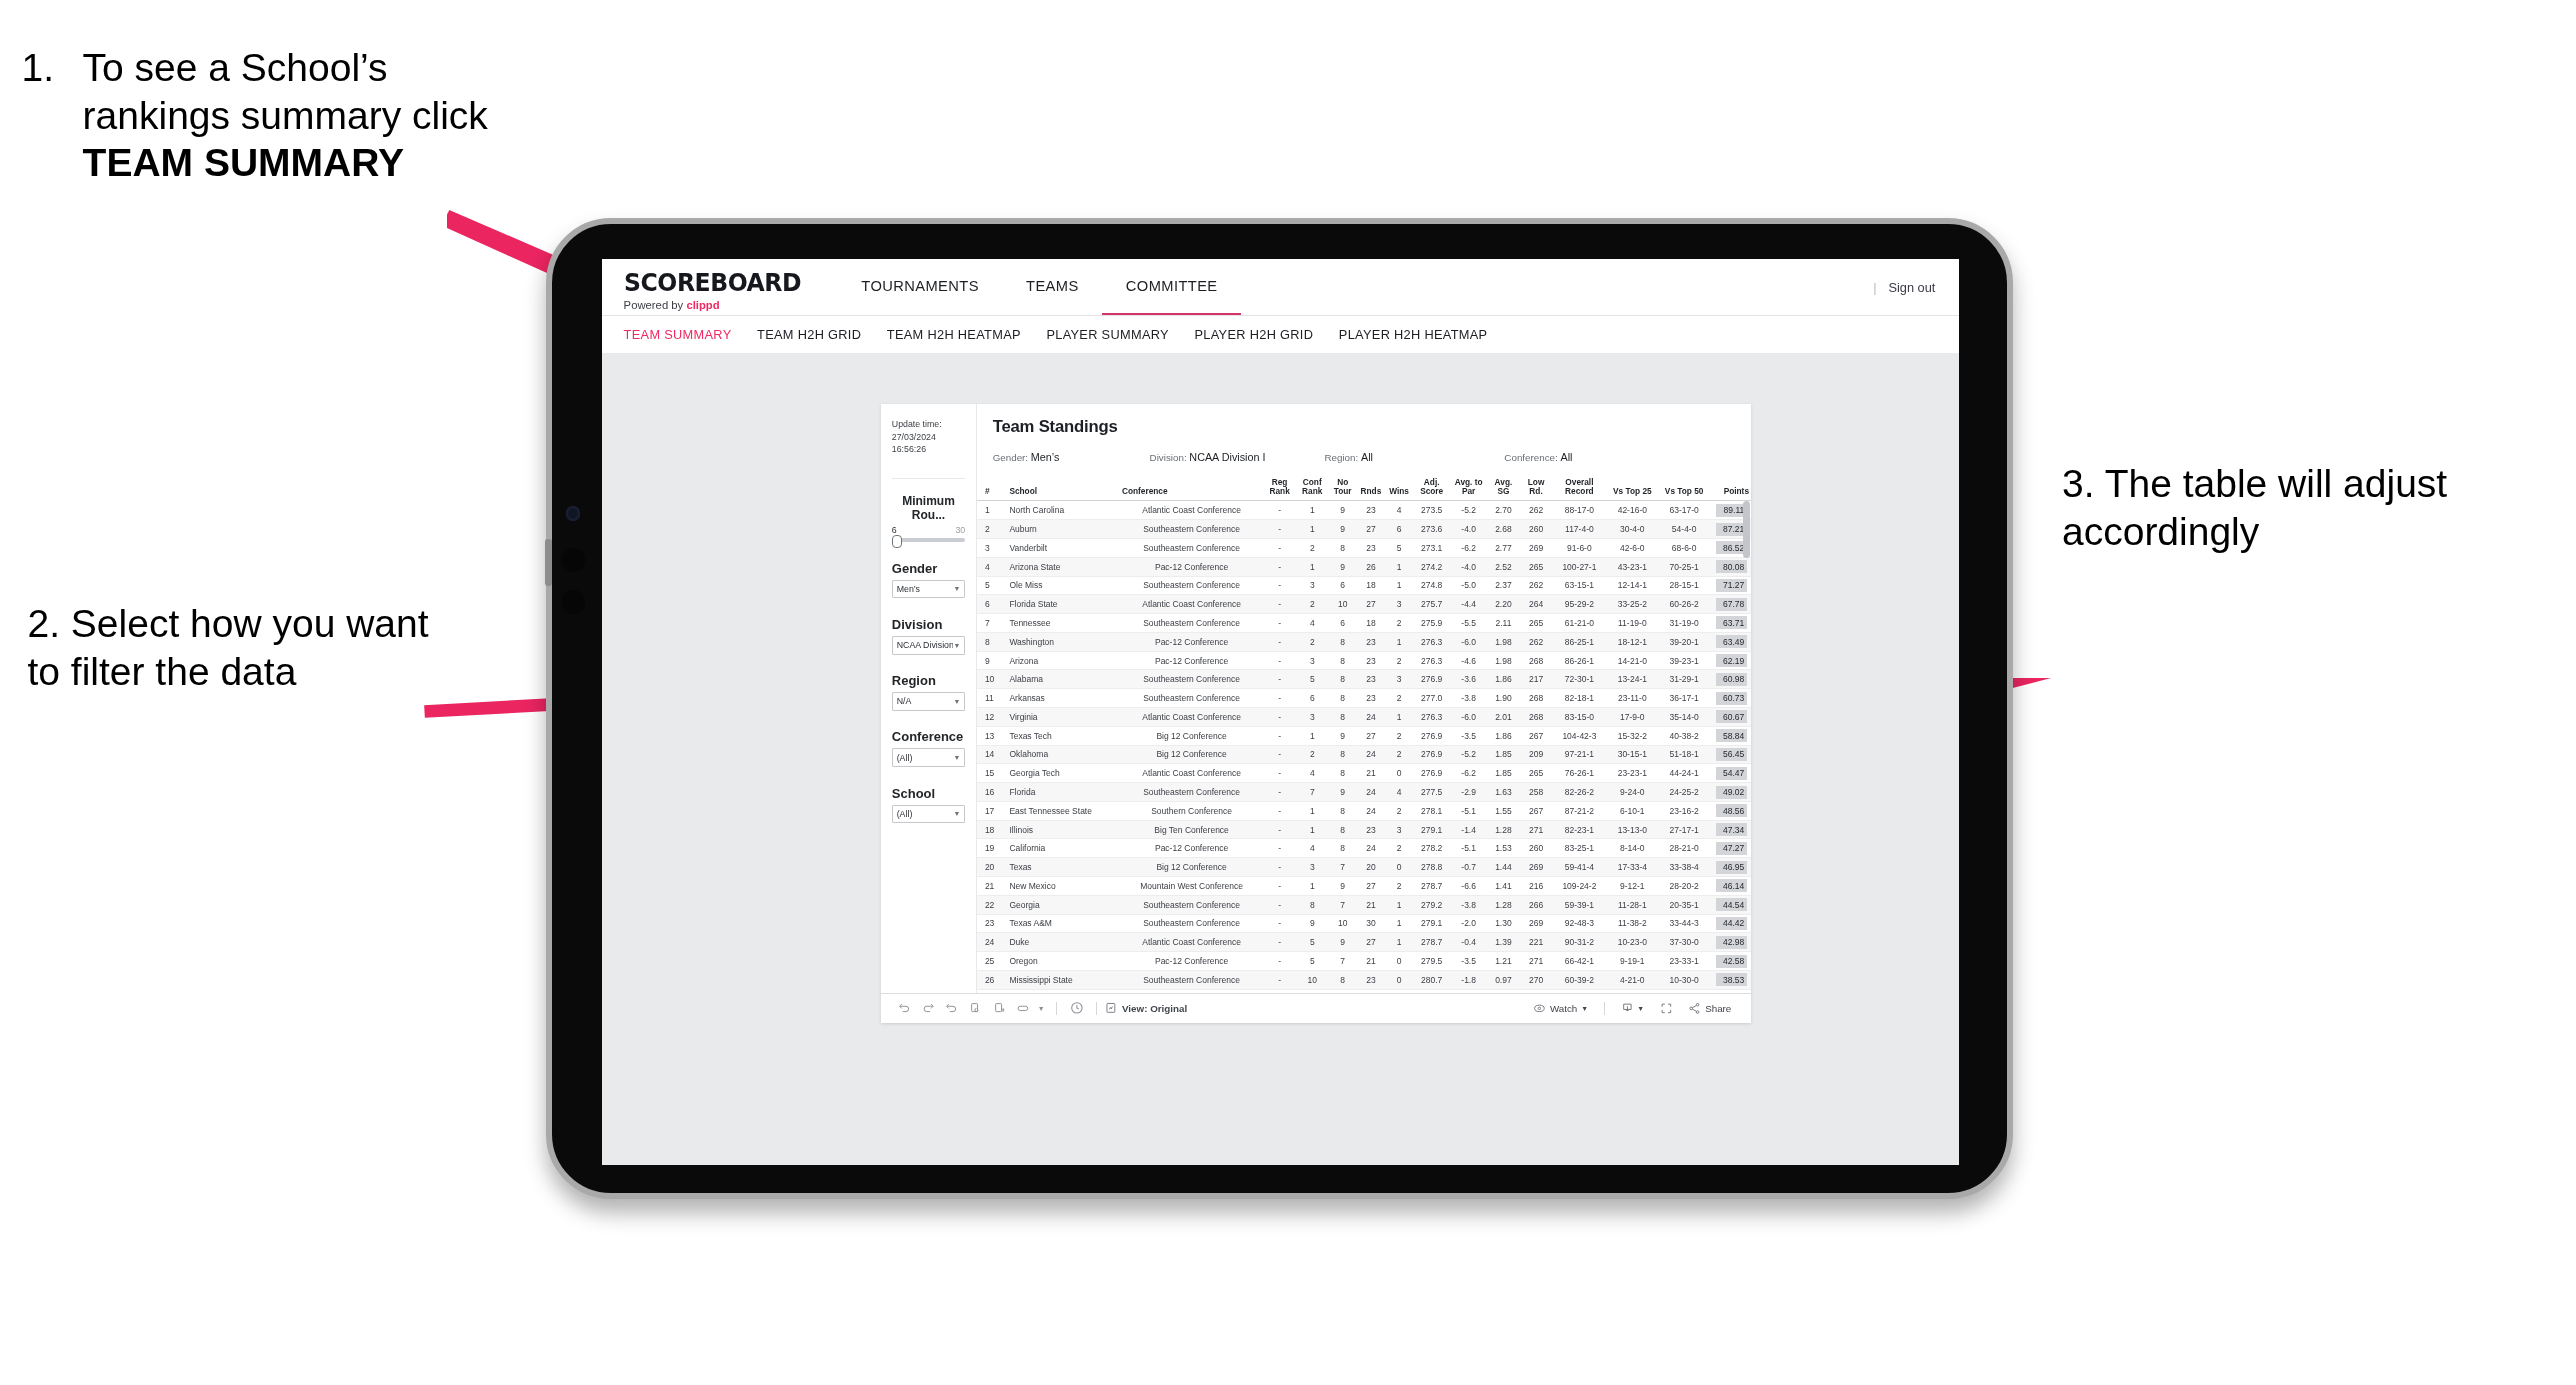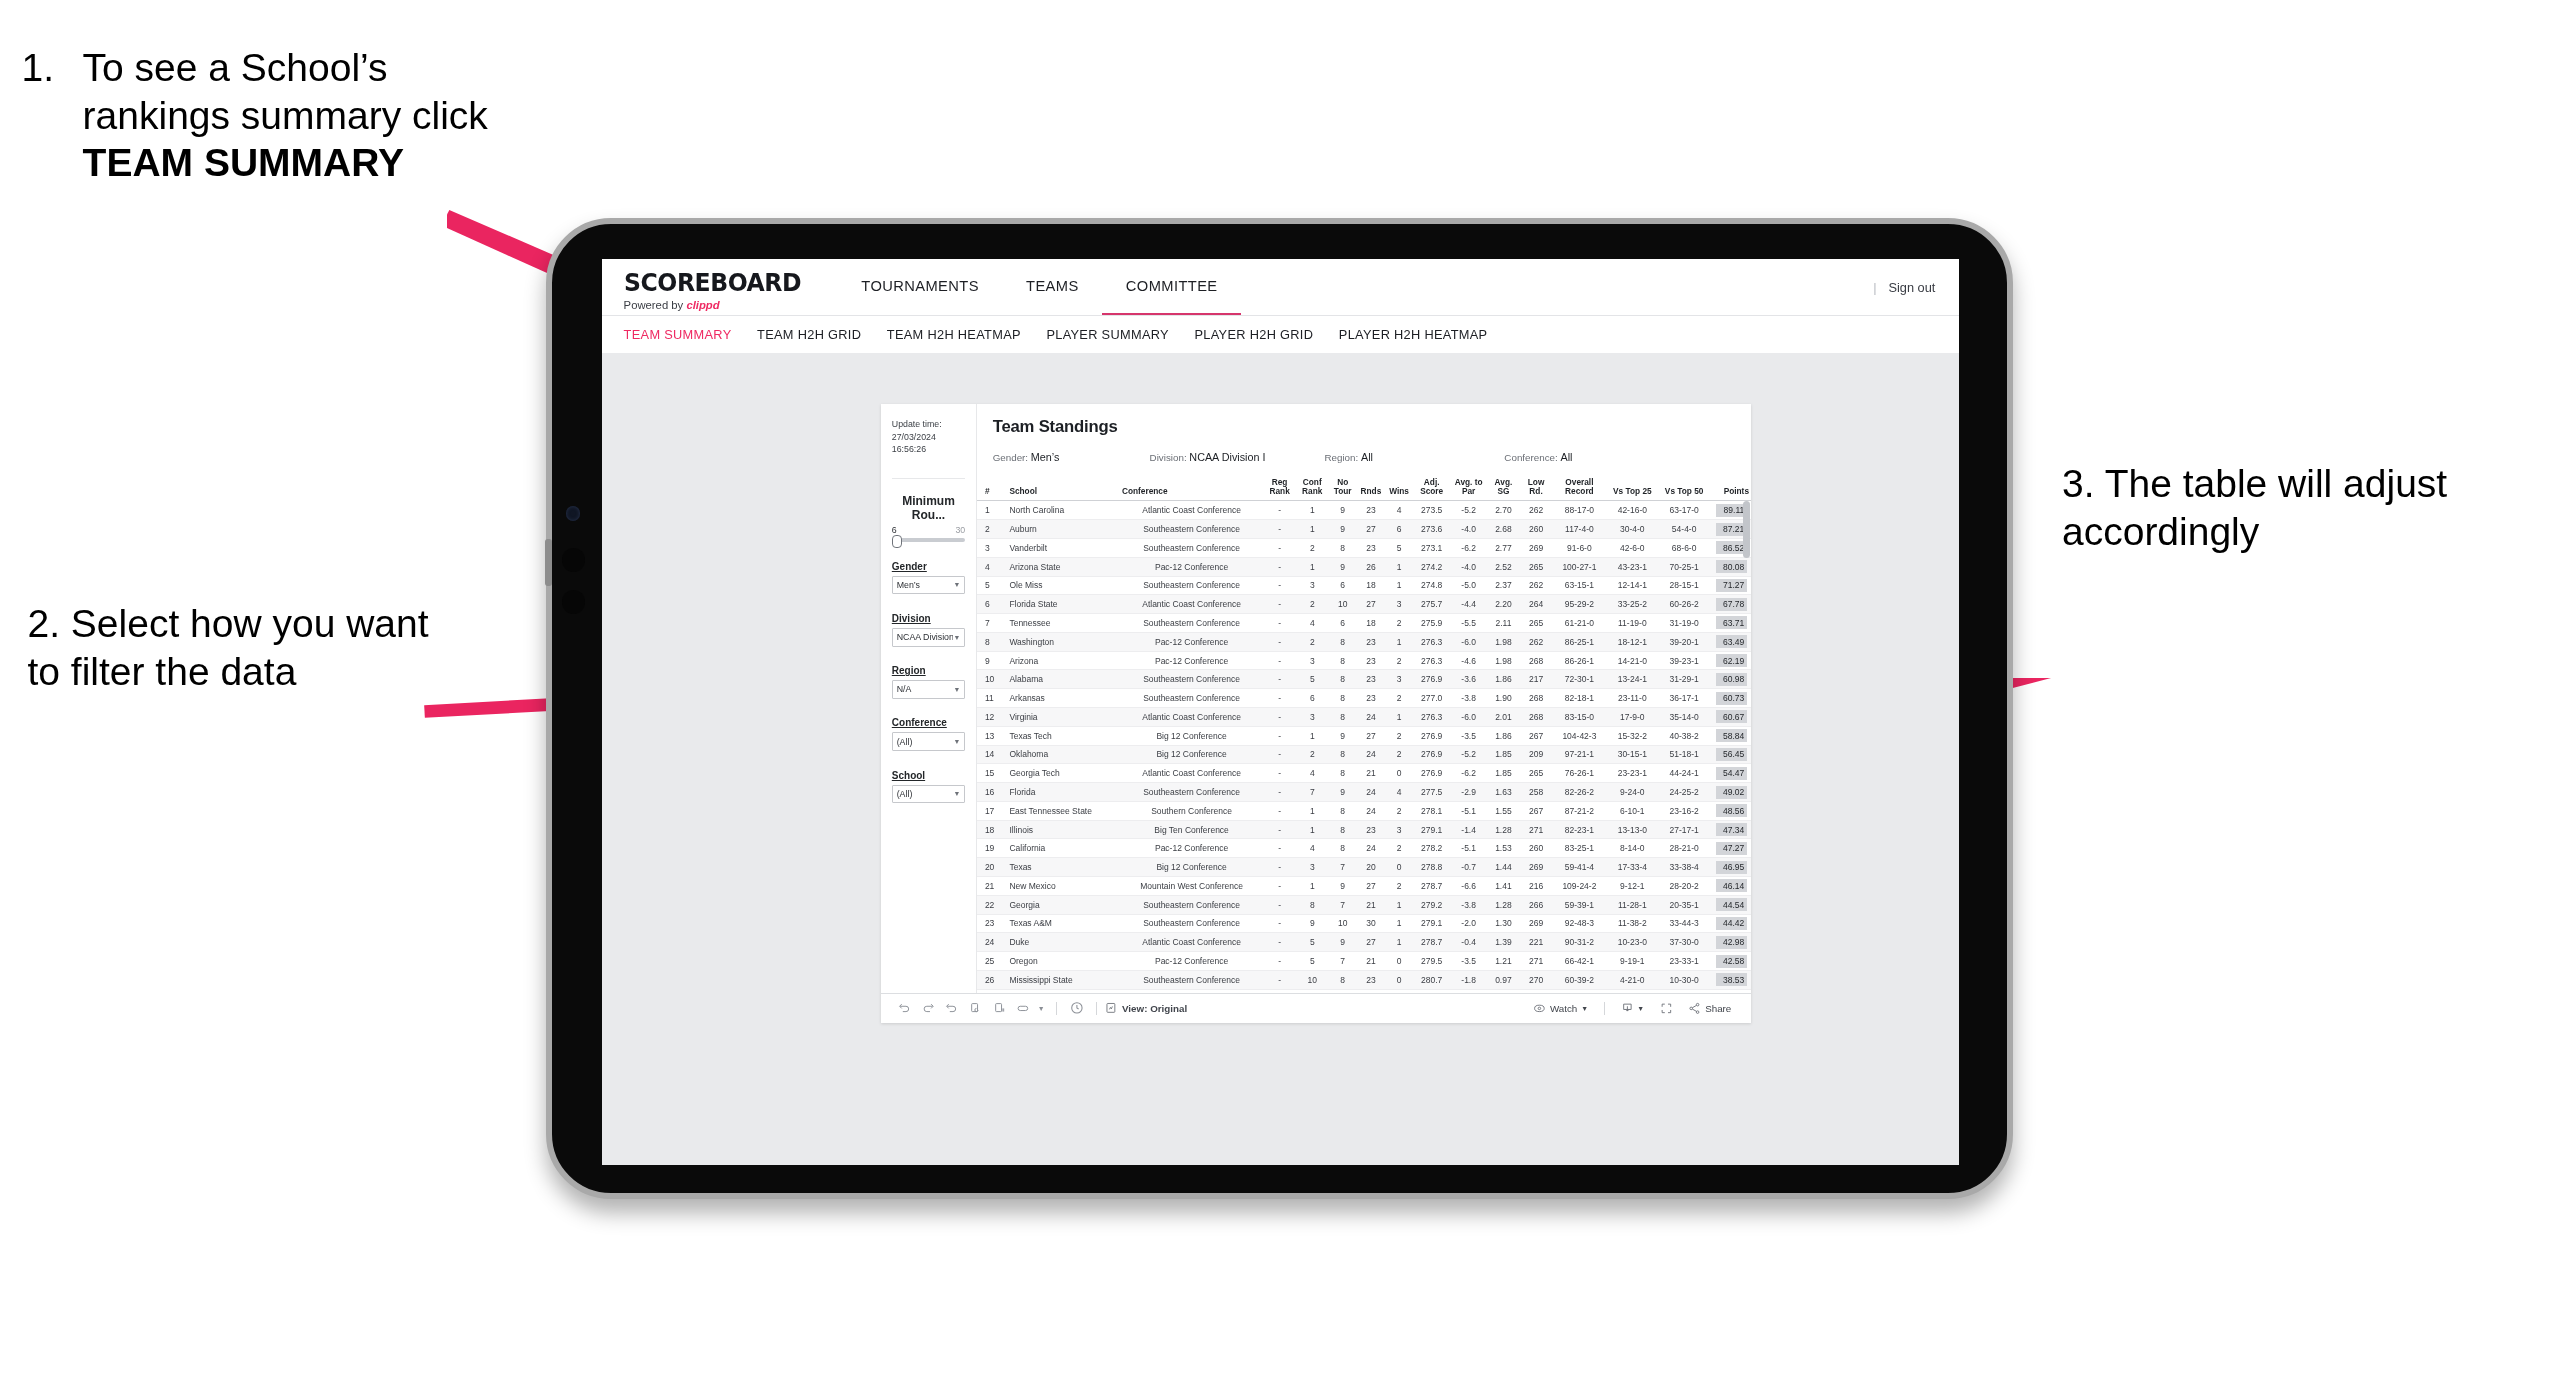--- a/index.html
+++ b/index.html
@@ -34,21 +34,21 @@
     position:absolute;left:50px;top:35px;width:1357px;height:906px;
     background:#e9eaec;overflow:hidden;
   }
 
   
   #appbar{height:56px;background:#fff;display:flex;align-items:stretch;position:relative;}
   #logo-wrap{padding:6.9px 21.6px 0 21.6px;display:flex;flex-direction:column;justify-content:center;}
   #logo{font-family:"DejaVu Sans",sans-serif;font-weight:700;font-size:25.6px;letter-spacing:-0.5px;color:#16181d;line-height:1;
         transform:scaleX(.92);transform-origin:left center;}
   #logo-sub{font-size:11.3px;color:#3a3d44;margin-top:2.9px;white-space:nowrap;}
-  #logo-sub .brand{color:#ef2a63;font-weight:700;font-style:italic;}
+  #logo-sub .brand{color:#ef2a63;font-weight:700;}
   .topnav{display:flex;align-items:stretch;}
   .topnav a{
     display:flex;align-items:center;padding:0 23.6px;font-size:14.7px;color:#1d1f24;
     text-decoration:none;letter-spacing:0.4px;border-bottom:2.9px solid transparent;
   }
   .topnav a.active{border-bottom-color:#d6356c;}
   #signout{margin-left:auto;display:flex;align-items:center;padding-right:23.6px;font-size:12.8px;color:#3a3d44;gap:11.8px;}
   #signout .bar{color:#b9bcc2;}
 
   
@@ -64,21 +64,21 @@
     box-shadow:0 1px 2.9px rgba(0,0,0,.13);display:flex;flex-direction:column;
   }
   #sheet-body{flex:1;display:flex;min-height:0;}
 
   
   #sb{width:96px;border-right:1px solid #e7e8ea;padding:13.8px 10.8px 0 10.8px;box-sizing:border-box;
       font-size:8.8px;color:#32353b;}
   .upd{font-size:8.8px;line-height:1.45;color:#3c4046;}
   .sb-sep{height:1px;background:#e7e8ea;margin:21.6px 0 15.7px 0;}
   .sb-grp{margin-bottom:18.7px;}
-  .sb-lbl{font-weight:700;font-size:10px;color:#232629;margin-bottom:3.9px;text-decoration:underline;}
+  .sb-lbl{font-weight:700;font-size:13px;color:#232629;margin-bottom:3.9px;}
   .sb-sel{
     height:16.7px;border:1px solid #c6c8cc;background:#fff;border-radius:1px;
     display:flex;align-items:center;padding:0 3.9px;font-size:8.8px;color:#2c2f34;
   }
   .sb-sel .cv{flex:1;overflow:hidden;white-space:nowrap;}
   .sb-sel .caret{color:#6e7279;font-size:6.9px;}
   .slider-title{font-weight:700;font-size:12px;color:#232629;text-align:center;margin-bottom:2.9px;}
   .slider-nums{display:flex;justify-content:space-between;font-size:8.8px;margin-bottom:2.9px;}
   .slider-nums .lo{color:#2c2f34;}
   .slider-nums .hi{color:#9a9da3;}

